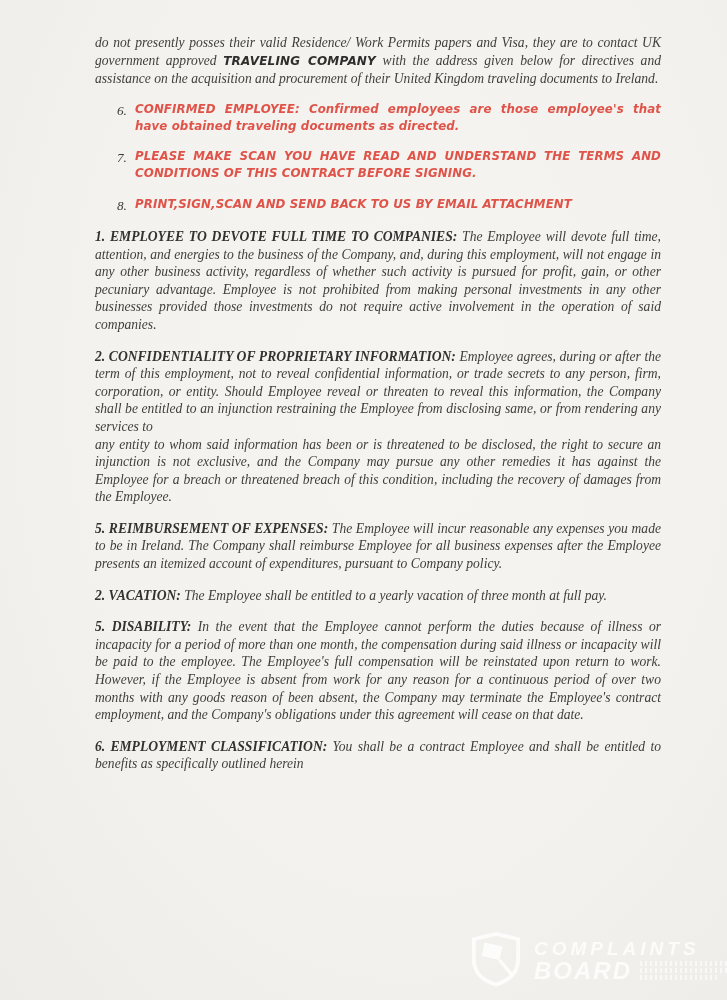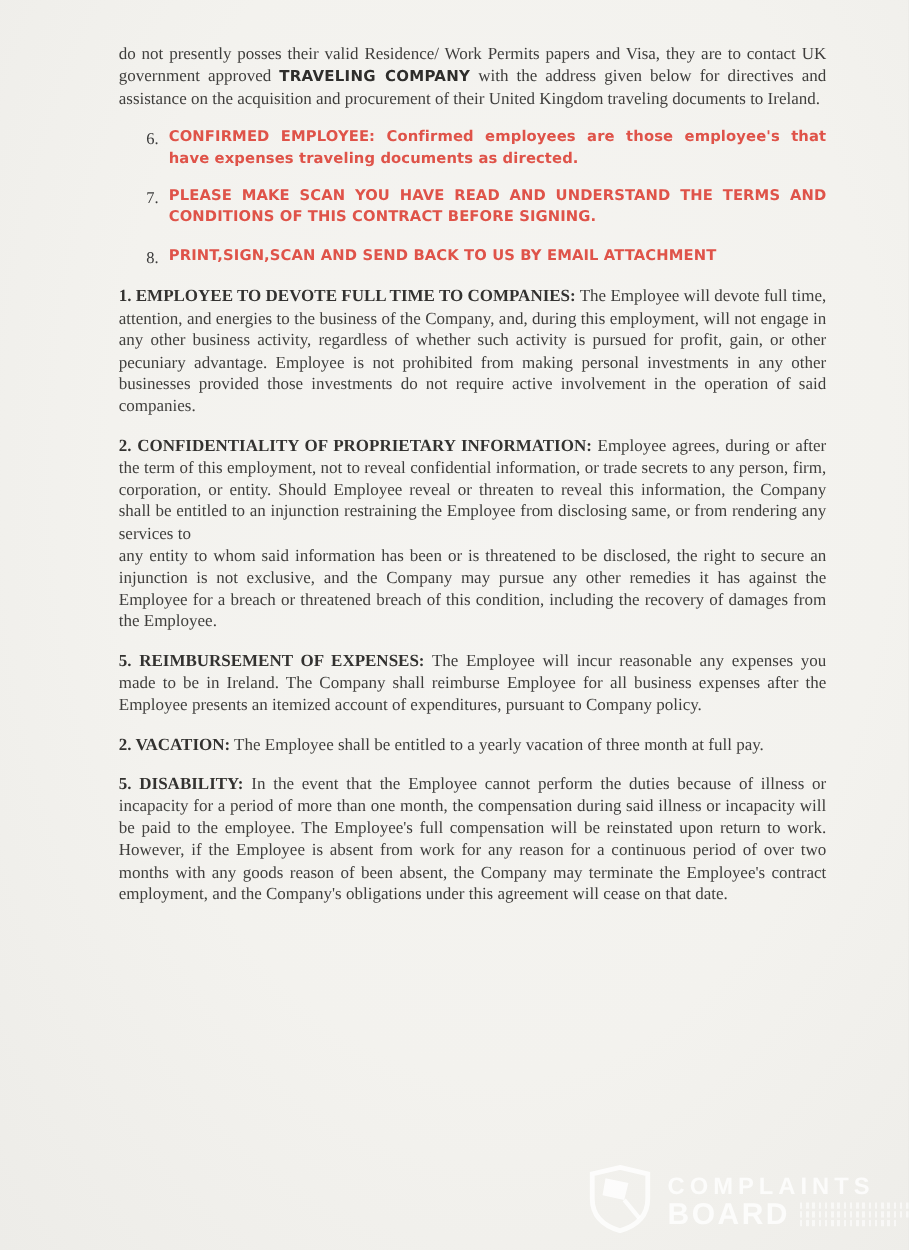--- a/index.html
+++ b/index.html
@@ -4,20 +4,21 @@
 <style>
   html,body { margin:0; padding:0; background:#e9e8e4; }
   .page {
     position:relative;
     width:727px; height:1000px;
     margin:0 auto;
     background: radial-gradient(ellipse at 55% 38%, #f5f4f1 0%, #f3f2ee 55%, #edece8 100%);
     font-family:"Liberation Serif", serif;
     color:#3f3e3c;
     overflow:hidden;
+    font-style:italic;
   }
   .content { position:absolute; left:95px; top:34px; width:566px; }
   p { margin:0; }
   .body-text { font-size:13.6px; line-height:17.6px; text-align:justify; }
   .intro { margin-bottom:13px; }
   .comic-bold { font-family:"DejaVu Sans", sans-serif; font-weight:bold; font-size:12px; letter-spacing:0.2px; color:#2f2e2c; }
   .notice-list { margin:0 0 0 22px; padding:0; list-style:none; }
   .notice-item { display:flex; margin-bottom:14px; }
   .notice-num { width:18px; flex:none; font-size:13.2px; color:#3a3a3a; padding-top:2px; }
   .notice-text {
@@ -63,21 +64,21 @@
 <body>
 
 <div class="page">
   <div class="content">
 
     <p class="body-text intro"><span>do not presently posses their valid Residence/ Work Permits papers and Visa, they are to contact UK government approved </span><span class="comic-bold">TRAVELING COMPANY</span><span> with the address given below for directives and assistance on the acquisition and procurement of their United Kingdom traveling documents to Ireland.</span></p>
 
     <ul class="notice-list">
       <li class="notice-item">
         <span class="notice-num">6.</span>
-        <span class="notice-text">CONFIRMED EMPLOYEE: Confirmed employees are those employee's that have expenses traveling documents as directed.</span>
+        <span class="notice-text">CONFIRMED EMPLOYEE: Confirmed employees are those employee's that have obtained traveling documents as directed.</span>
       </li>
       <li class="notice-item">
         <span class="notice-num">7.</span>
         <span class="notice-text">PLEASE MAKE SCAN YOU HAVE READ AND UNDERSTAND THE TERMS AND CONDITIONS OF THIS CONTRACT BEFORE SIGNING.</span>
       </li>
       <li class="notice-item">
         <span class="notice-num">8.</span>
         <span class="notice-text">PRINT,SIGN,SCAN AND SEND BACK TO US BY EMAIL ATTACHMENT</span>
       </li>
     </ul>
@@ -88,20 +89,21 @@
 
     <p class="body-text benefit"><span class="p-label">2. CONFIDENTIALITY OF PROPRIETARY INFORMATION:</span> <span class="p-text">Employee agrees, during or after the term of this employment, not to reveal confidential information, or trade secrets to any person, firm, corporation, or entity. Should Employee reveal or threaten to reveal this information, the Company shall be entitled to an injunction restraining the Employee from disclosing same, or from rendering any services to
 any entity to whom said information has been or is threatened to be disclosed, the right to secure an injunction is not exclusive, and the Company may pursue any other remedies it has against the Employee for a breach or threatened breach of this condition, including the recovery of damages from the Employee.</span></p>
 
     <p class="body-text benefit"><span class="p-label">5. REIMBURSEMENT OF EXPENSES:</span> <span class="p-text">The Employee will incur reasonable any expenses you made to be in Ireland. The Company shall reimburse Employee for all business expenses after the Employee presents an itemized account of expenditures, pursuant to Company policy.</span></p>
 
     <p class="body-text benefit"><span class="p-label">2. VACATION:</span> <span class="p-text">The Employee shall be entitled to a yearly vacation of three month at full pay.</span></p>
 
     <p class="body-text benefit"><span class="p-label">5. DISABILITY:</span> <span class="p-text">In the event that the Employee cannot perform the duties because of illness or incapacity for a period of more than one month, the compensation during said illness or incapacity will be paid to the employee. The Employee's full compensation will be reinstated upon return to work. However, if the Employee is absent from work for any reason for a continuous period of over two months with any goods reason of been absent, the Company may terminate the Employee's contract employment, and the Company's obligations under this agreement will cease on that date.</span></p>
 
+    <p class="body-text benefit"><span class="p-label">6. EMPLOYMENT CLASSIFICATION:</span> <span class="p-text">You shall be a contract Employee and shall be entitled to benefits as specifically outlined herein</span></p>
 
 
   </div>
 
   <div class="watermark">
     <span>
       <svg class="wm-shield" viewBox="0 0 58 58" fill="none" xmlns="http://www.w3.org/2000/svg">
         <path d="M29 3 L52 8.5 V29 C52 44 42.5 51.5 29 55.5 C15.5 51.5 6 44 6 29 V8.5 Z" stroke="rgba(255,255,255,0.8)" stroke-width="4" fill="none"></path>
         <path d="M17 12 L36 16 L32.5 30 L14.5 26 Z" fill="rgba(255,255,255,0.8)"></path>
         <path d="M32.5 30 L45 45" stroke="rgba(255,255,255,0.8)" stroke-width="3.5"></path>

